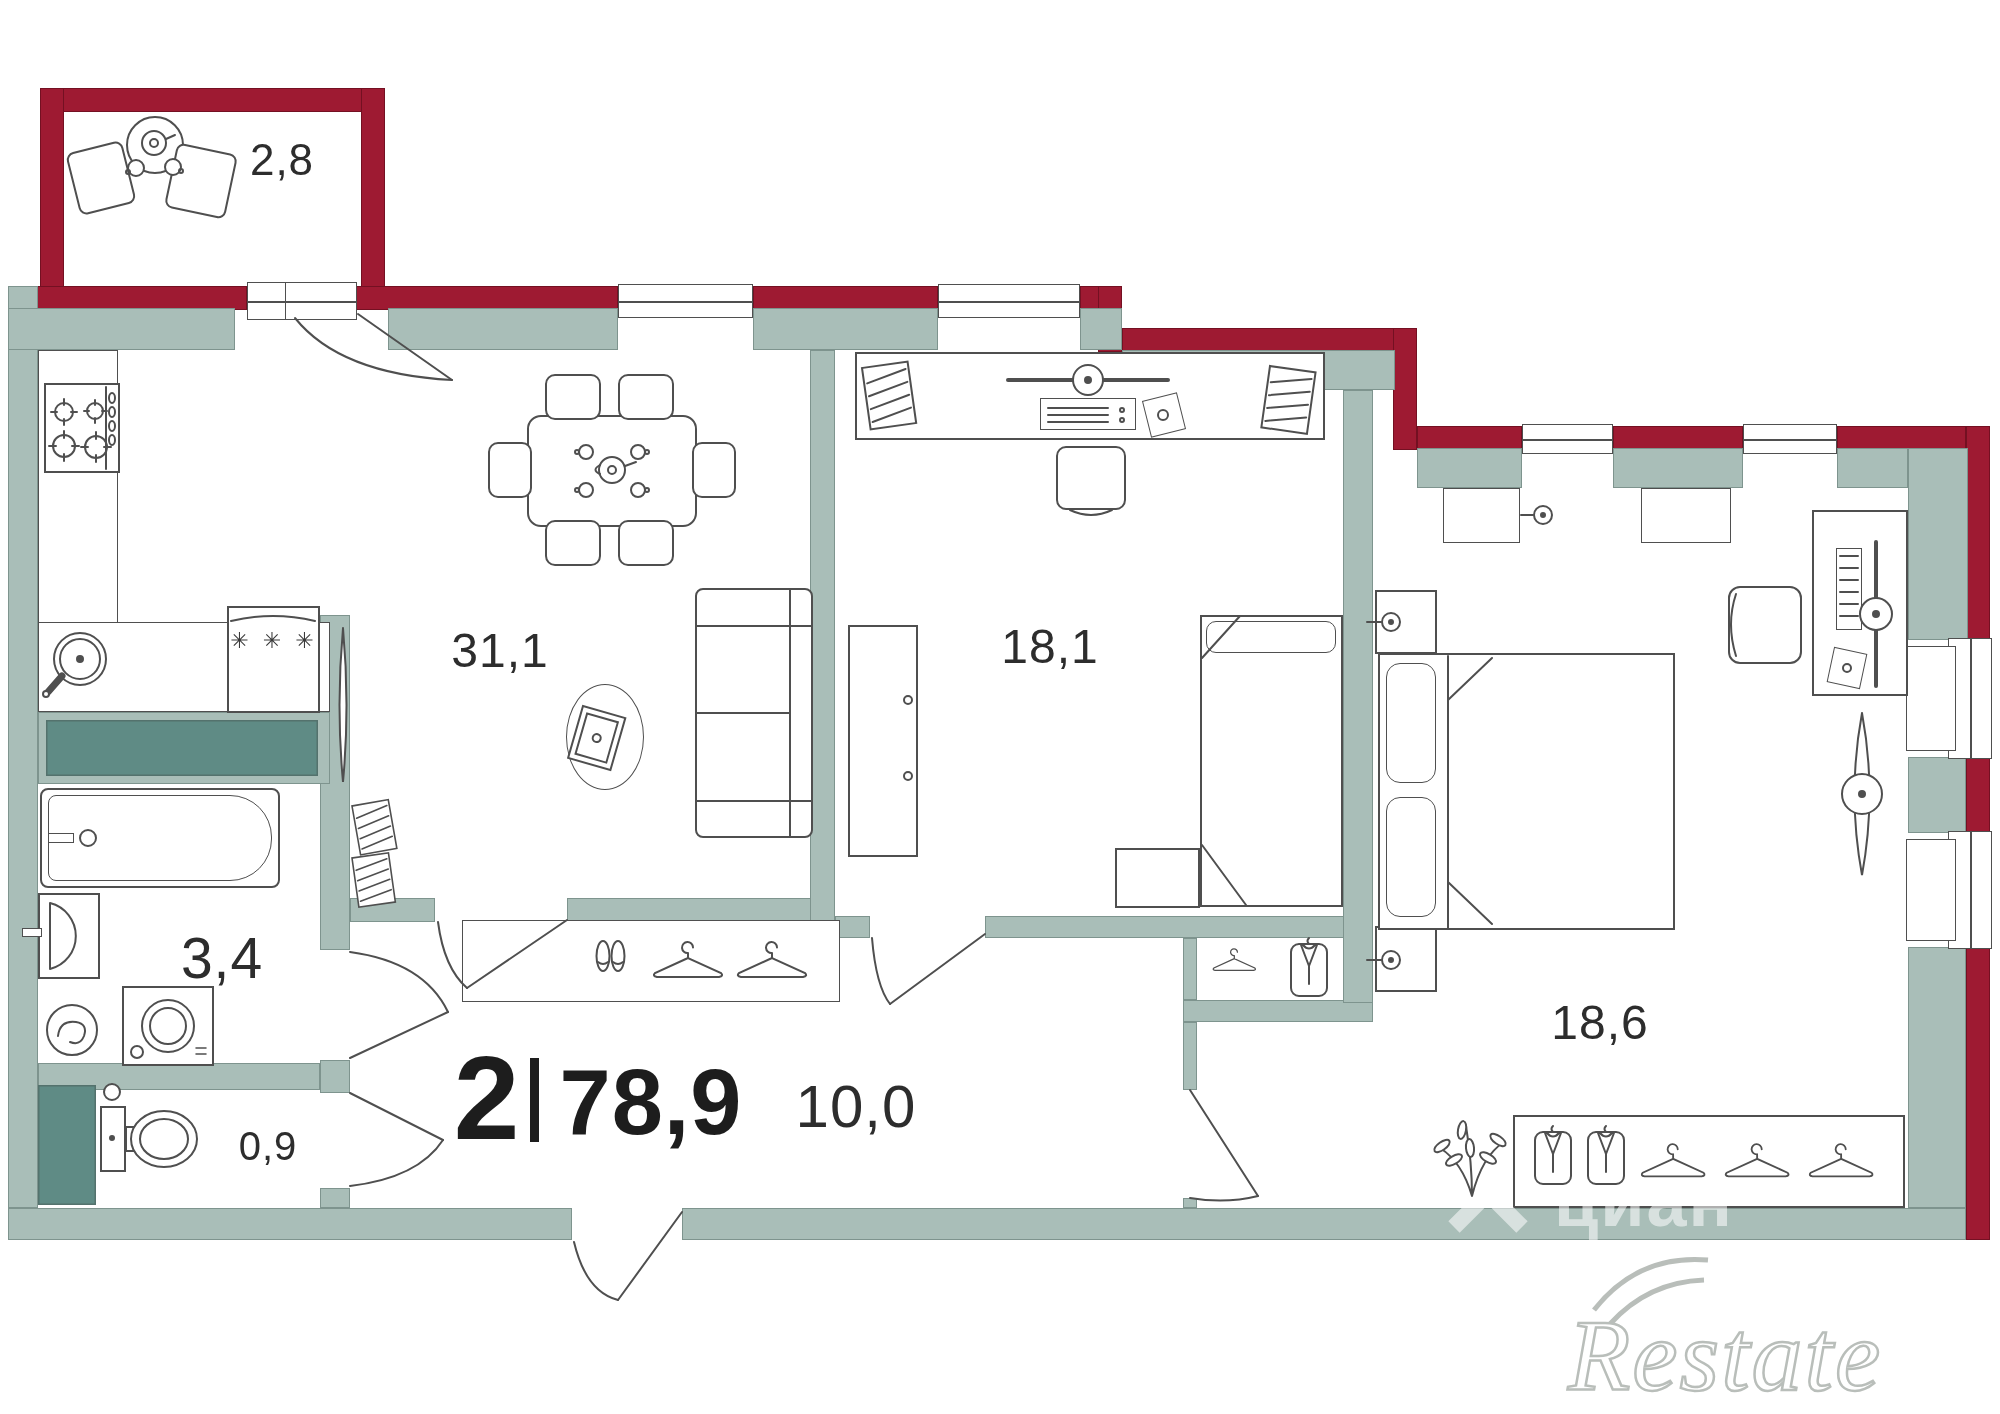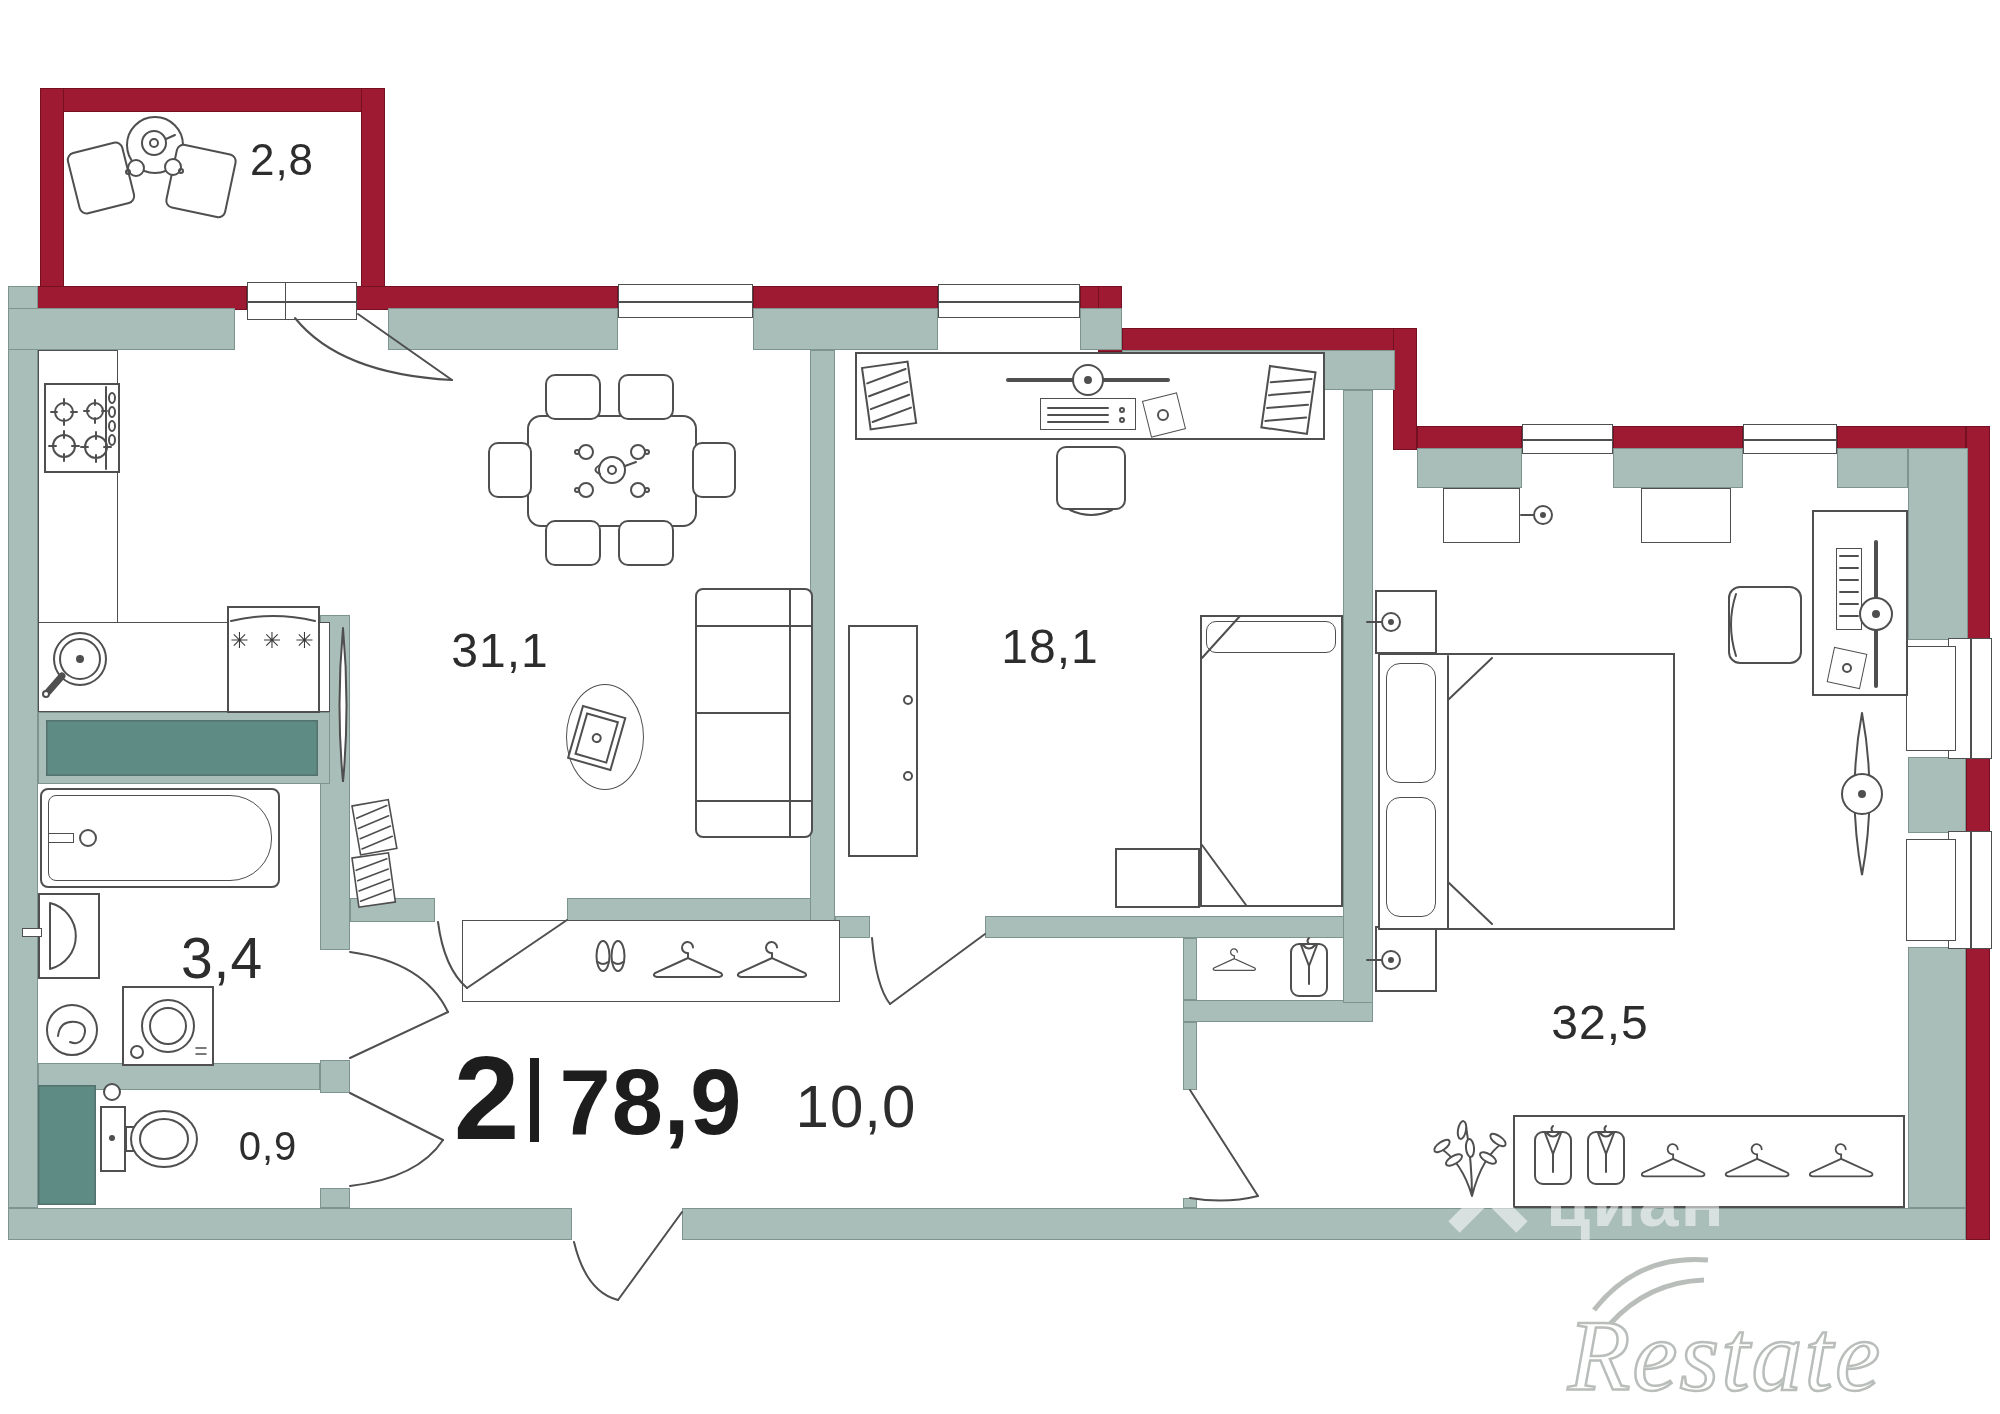--- a/index.html
+++ b/index.html
@@ -9,21 +9,21 @@
   .s{position:absolute;background:#a9beb8;box-shadow:inset 0 0 0 1px #7e948e}
   .dk{position:absolute;background:#5f8b85;box-shadow:inset 0 0 0 1.5px #54726d}
   .f{position:absolute;background:#fff;border:2px solid #4f4f4f;box-sizing:border-box}
   .t{border-width:1.5px}
   .win{position:absolute;background:#fff;border:1.5px solid #4f4f4f;box-sizing:border-box}
   .win.h::after{content:"";position:absolute;left:-1px;right:-1px;top:50%;height:1.5px;background:#4f4f4f}
   .win.v::after{content:"";position:absolute;top:-1px;bottom:-1px;left:50%;width:1.5px;background:#4f4f4f}
   .lbl{position:absolute;transform:translate(-50%,-50%);color:#2d2d2d;letter-spacing:1px;white-space:nowrap}
   .sum{font-weight:700;color:#1d1d1d}
   svg.ov{position:absolute;left:0;top:0;pointer-events:none}
-  .wm-cian{position:absolute;left:1440px;top:1160px;display:flex;align-items:center;gap:10px;opacity:.55}
+  .wm-cian{position:absolute;left:1440px;top:1160px;display:flex;align-items:center;gap:18px;opacity:.55}
   .wm-cian span{color:#fff;font-size:72px;font-weight:700;letter-spacing:2px}
   .wm-restate{position:absolute;left:1520px;top:1252px}
 </style>
 </head>
 <body>
 
 <div id="plan">
 
   <div class="r" style="left:40px;top:88px;width:345px;height:24px"></div>
   <div class="r" style="left:40px;top:88px;width:24px;height:214px"></div>
@@ -340,21 +340,21 @@
       <circle cx="136" cy="168" r="8" fill="#fff"></circle>
         <circle cx="173" cy="167" r="8" fill="#fff"></circle>
         <circle cx="128" cy="172" r="2"></circle>
         <circle cx="181" cy="171" r="2"></circle>
     </g>
   </svg>
 
   <div class="lbl" style="left:282px;top:160px;font-size:44px">2,8</div>
   <div class="lbl" style="left:500px;top:650px;font-size:48px">31,1</div>
   <div class="lbl" style="left:1050px;top:646px;font-size:48px">18,1</div>
-  <div class="lbl" style="left:1600px;top:1022px;font-size:48px">32,5</div>
+  <div class="lbl" style="left:1600px;top:1022px;font-size:48px">18,6</div>
   <div class="lbl" style="left:222px;top:958px;font-size:57px">3,4</div>
   <div class="lbl" style="left:268px;top:1146px;font-size:40px">0,9</div>
   <div class="lbl" style="left:856px;top:1106px;font-size:60px">10,0</div>
   <div class="lbl" style="left:274px;top:641px;font-size:22px;color:#3a3a3a;letter-spacing:4px">✳ ✳ ✳</div>
 
   <div class="lbl sum" style="left:487px;top:1098px;font-size:118px">2</div>
   <div style="position:absolute;left:530px;top:1058px;width:9px;height:84px;background:#1d1d1d"></div>
   <div class="lbl sum" style="left:651px;top:1102px;font-size:92px">78,9</div>
 
   <div class="wm-cian">

